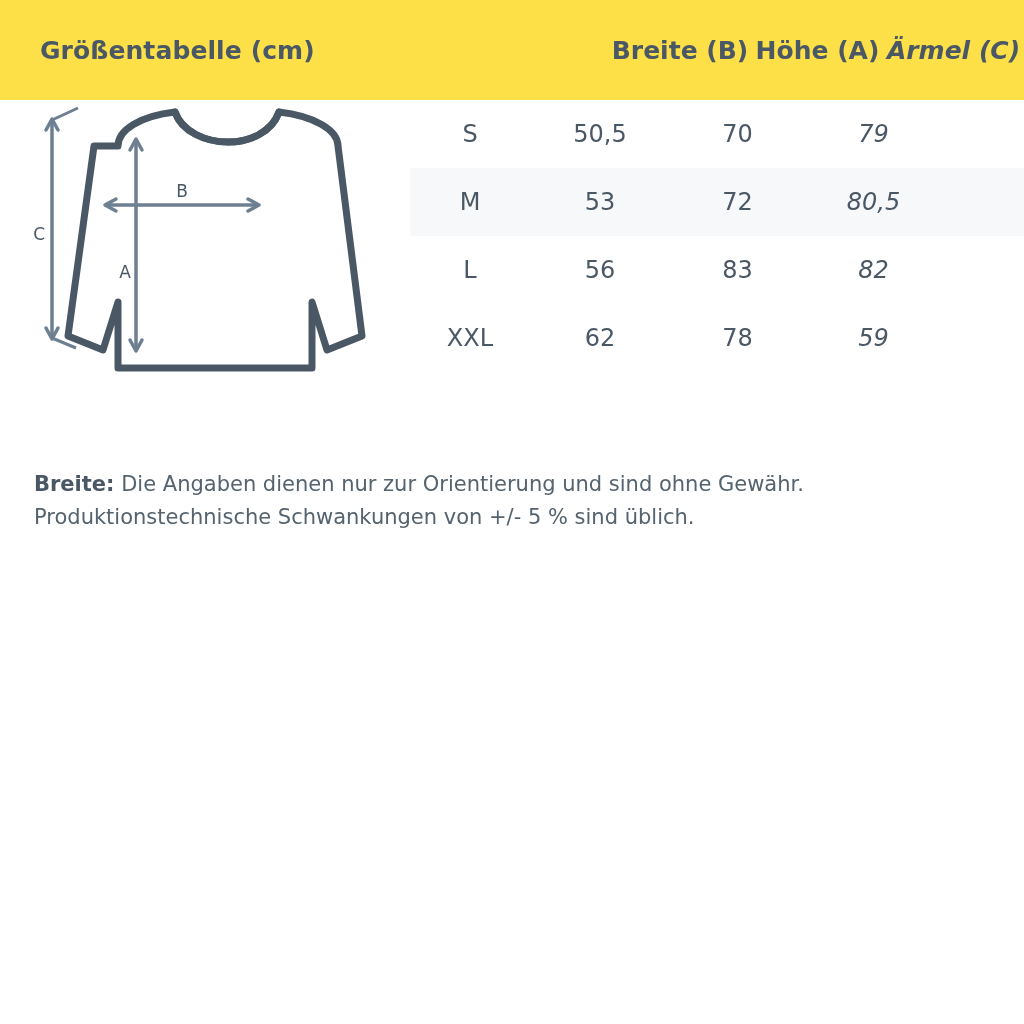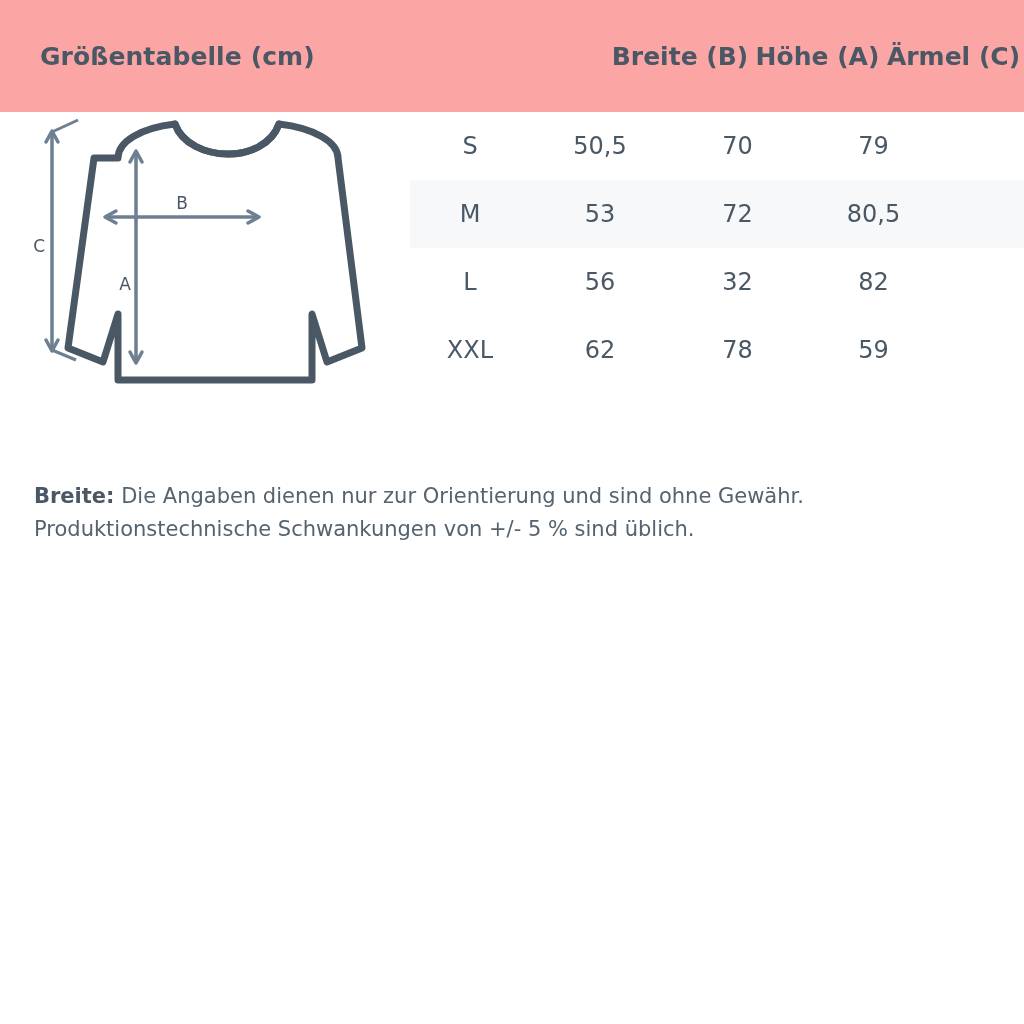--- a/index.html
+++ b/index.html
@@ -17,22 +17,22 @@
 
   .size-chart {
     width: 1024px;
     position: relative;
   }
 
   
   .chart-header {
     display: flex;
     align-items: center;
-    background: #fca5a5;
-    height: 112px;
+    background: #fde047;
+    height: 100px;
     box-sizing: border-box;
   }
   .chart-title {
     font-size: 25px;
     font-weight: bold;
     color: #4a5866;
     padding-left: 40px;
     flex: 0 0 490px;
     box-sizing: border-box;
     letter-spacing: 0.1px;
@@ -44,21 +44,21 @@
   }
   .header-cell {
     font-size: 25px;
     font-weight: bold;
     color: #4a5866;
     text-align: center;
   }
   .col-size   { width: 120px; }
   .col-width  { width: 140px; }
   .col-height { width: 135px; }
-  .col-sleeve { width: 137px; }
+  .col-sleeve { width: 137px; font-style: italic; }
 
   
   .chart-body {
     display: flex;
     align-items: flex-start;
   }
   .drawing-wrap {
     flex: 0 0 410px;
     height: 340px;
     position: relative;
@@ -171,21 +171,21 @@
       <div class="t-row alt">
         <div class="t-cell col-size">M</div>
         <div class="t-cell col-width">53</div>
         <div class="t-cell col-height">72</div>
         <div class="t-cell col-sleeve">80,5</div>
       </div>
 
       <div class="t-row">
         <div class="t-cell col-size">L</div>
         <div class="t-cell col-width">56</div>
-        <div class="t-cell col-height">32</div>
+        <div class="t-cell col-height">83</div>
         <div class="t-cell col-sleeve">82</div>
       </div>
 
 
       <div class="t-row">
         <div class="t-cell col-size">XXL</div>
         <div class="t-cell col-width">62</div>
         <div class="t-cell col-height">78</div>
         <div class="t-cell col-sleeve">59</div>
       </div>

